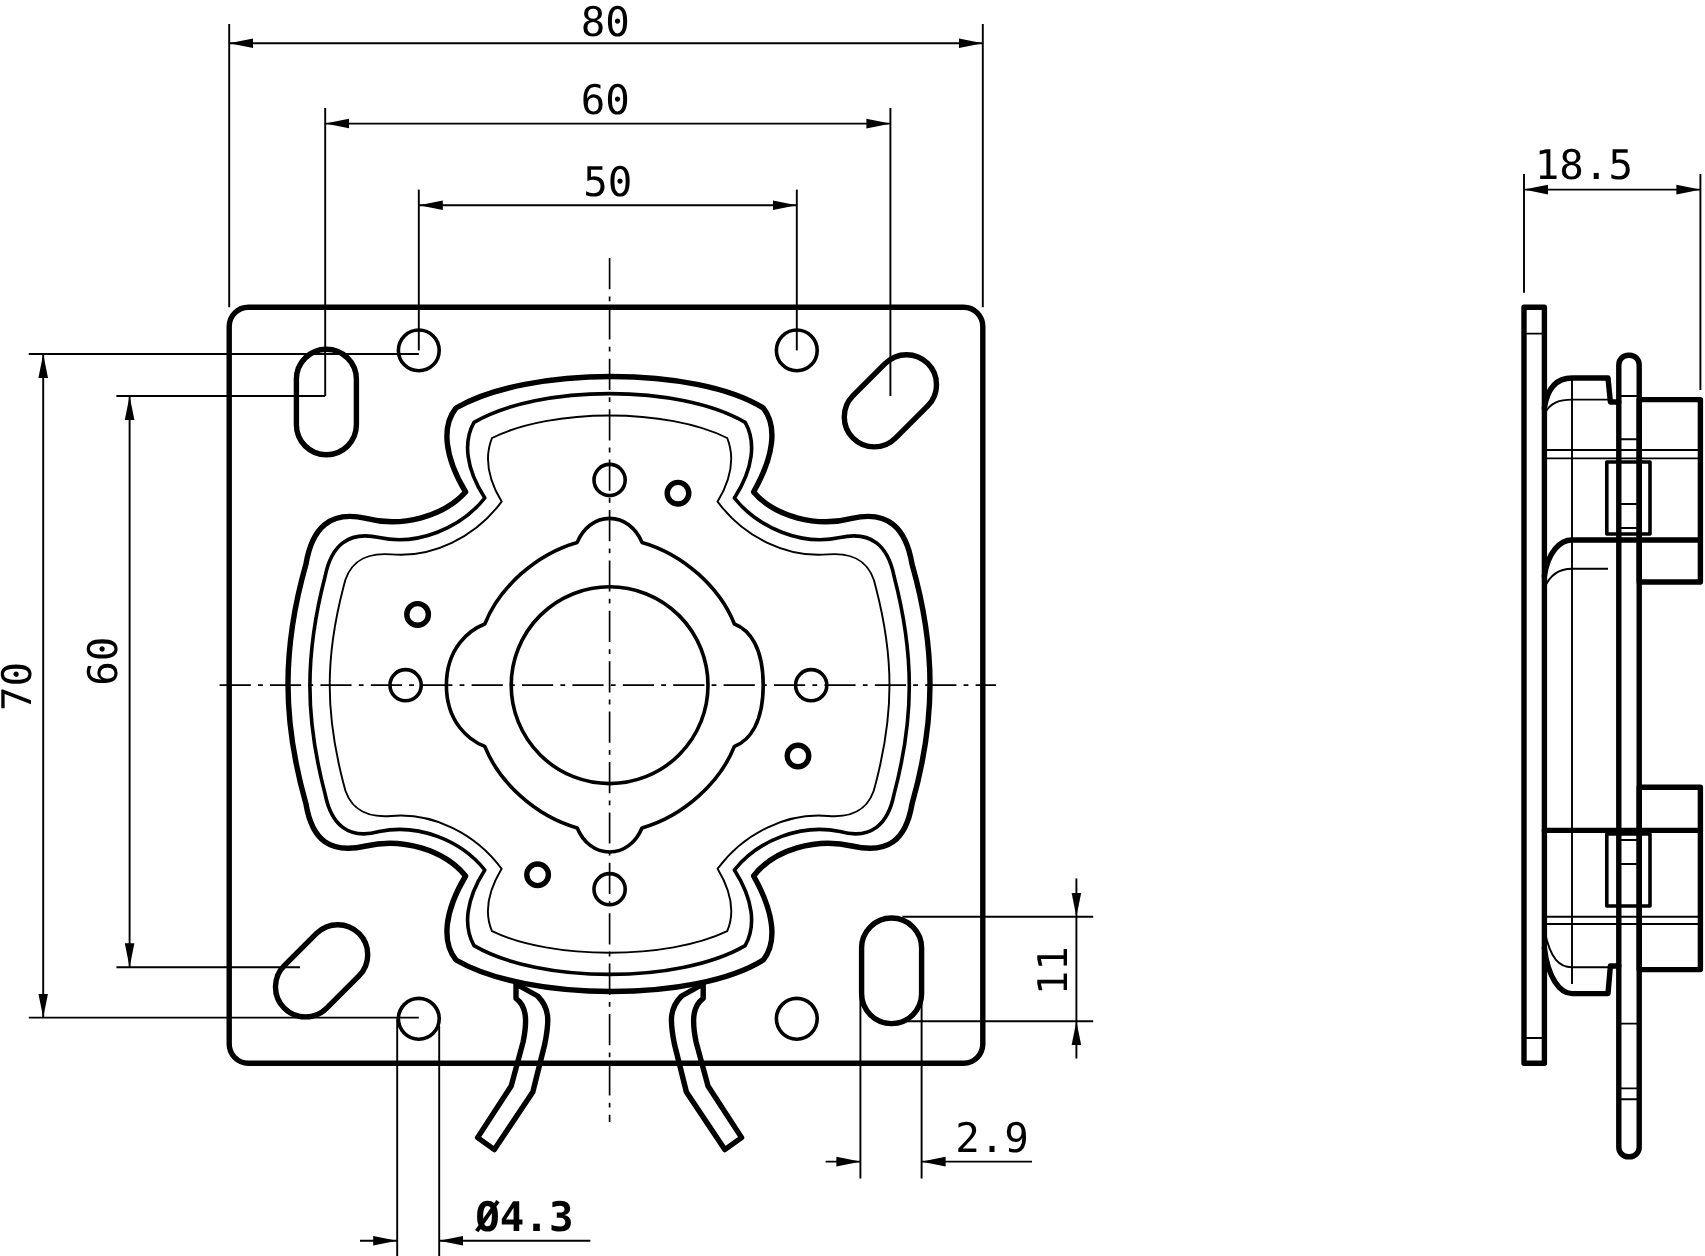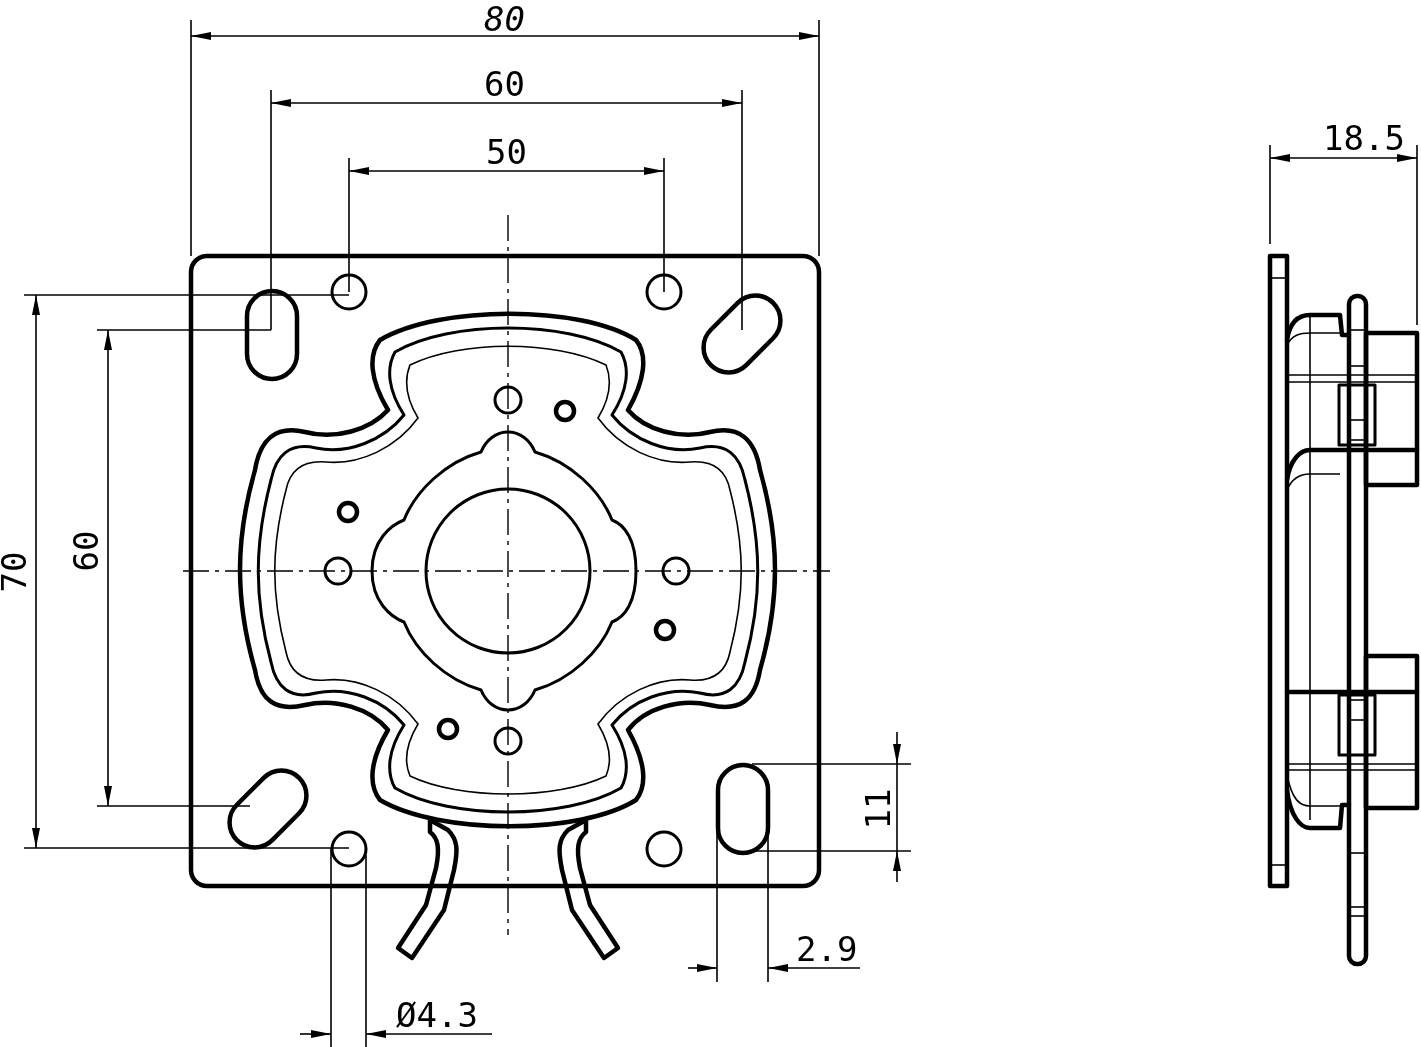--- a/index.html
+++ b/index.html
@@ -215,21 +215,21 @@
     <path class="thin" d="M 1287 775 C 1292 800, 1300 806, 1310 806 L 1340 806"></path>
 
     <g>
       <line class="thin" x1="1270" y1="145" x2="1270" y2="244"></line>
       <line class="thin" x1="1417" y1="145" x2="1417" y2="325"></line>
       <line class="thin" x1="1270" y1="158" x2="1417" y2="158" marker-start="url(#arr)" marker-end="url(#arr)"></line>
     </g>
   </g>
 </svg>
 
-<div class="label" style="left:484px; top:2px;font-style:italic;">80</div>
+<div class="label" style="left:484px; top:2px;">80</div>
 <div class="label" style="left:484px; top:67px;">60</div>
 <div class="label" style="left:486px; top:135px;">50</div>
 <div class="label" style="left:-6px; top:555px; transform: rotate(-90deg); transform-origin: center;">70</div>
 <div class="label" style="left:66px; top:534px; transform: rotate(-90deg); transform-origin: center;">60</div>
 <div class="label" style="left:858px; top:792px; transform: rotate(-90deg); transform-origin: center;">11</div>
 <div class="label" style="left:796px; top:932px;">2.9</div>
-<div class="label" style="left:396px; top:998px;">Ø4.3</div>
-<div class="label" style="left:1279px; top:121px;margin-left:44px;">18.5</div>
+<div class="label" style="left:396px; top:998px;font-weight:bold;">Ø4.3</div>
+<div class="label" style="left:1279px; top:121px;">18.5</div>
 
 </body></html>

